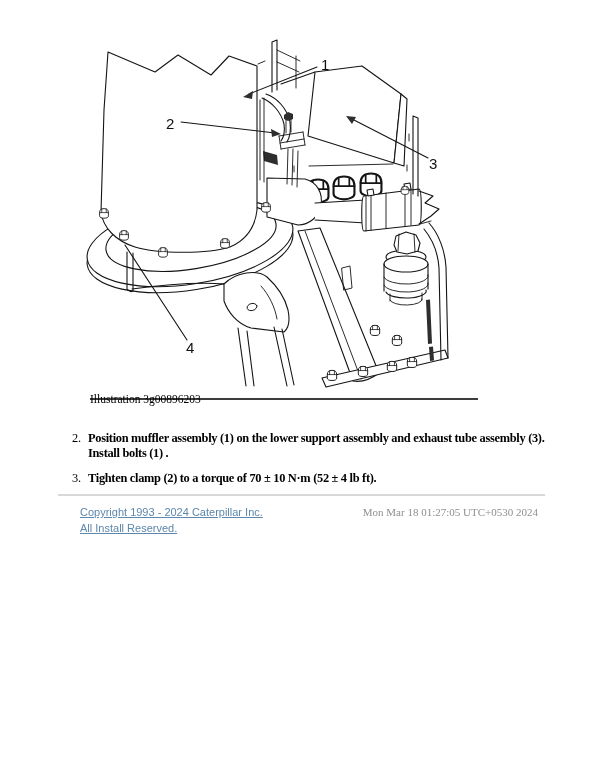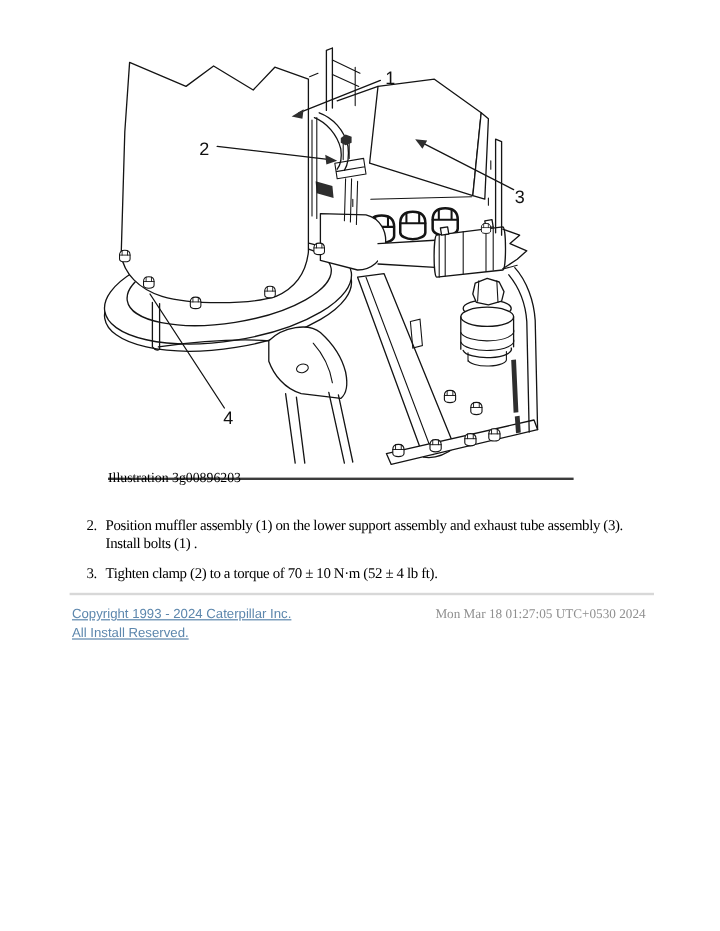--- a/index.html
+++ b/index.html
@@ -7,25 +7,25 @@
         font-family:"Liberation Serif",serif;color:#000;}
   .illustration-wrap{position:absolute;left:60px;top:36px;width:480px;height:362px;}
   svg{display:block;}
   .caption-rule{position:absolute;left:90px;top:398px;width:388px;height:2px;background:#3c3c3c;}
   .caption-row{position:absolute;left:90px;top:393px;width:388px;display:flex;
                font-size:11.5px;}
   .steps{position:absolute;left:72px;top:431px;width:470px;font-size:12.4px;
          letter-spacing:-0.3px;line-height:15px;}
   .step{display:flex;margin-bottom:10px;}
   .step-num{width:16px;flex:0 0 16px;}
-  .step-text .line{display:block;white-space:nowrap;}
+  .step-text .line{display:block;white-space:nowrap;font-weight:bold;}
   .footer-rule{position:absolute;left:58px;top:494px;width:487px;height:2px;background:#d8d8d8;}
   .footer-links{position:absolute;left:60px;top:504px;font-family:"Liberation Sans",sans-serif;
                 font-size:11px;line-height:16px;}
-  .footer-links a{display:block;color:#5d87ad;text-decoration:underline;cursor:pointer;}
+  .footer-links a{display:block;color:#5d87ad;text-decoration:underline;cursor:pointer;margin-left:20px;}
   .footer-time{position:absolute;top:506px;right:62px;font-family:Liberation Serif, serif;
                font-size:11px;color:#8f8f8f;}
   .ln{stroke:#141414;stroke-width:1.1;fill:none;stroke-linecap:round;stroke-linejoin:round;}
   .lnf{stroke:#141414;stroke-width:1.1;fill:#ffffff;stroke-linejoin:round;}
   .thin{stroke:#141414;stroke-width:0.9;fill:none;stroke-linecap:round;}
   .dark{fill:#2e2e2e;stroke:none;}
   .callout{font-family:"Liberation Sans",sans-serif;font-size:15px;fill:#111;}
 </style>
 </head>
 <body>

